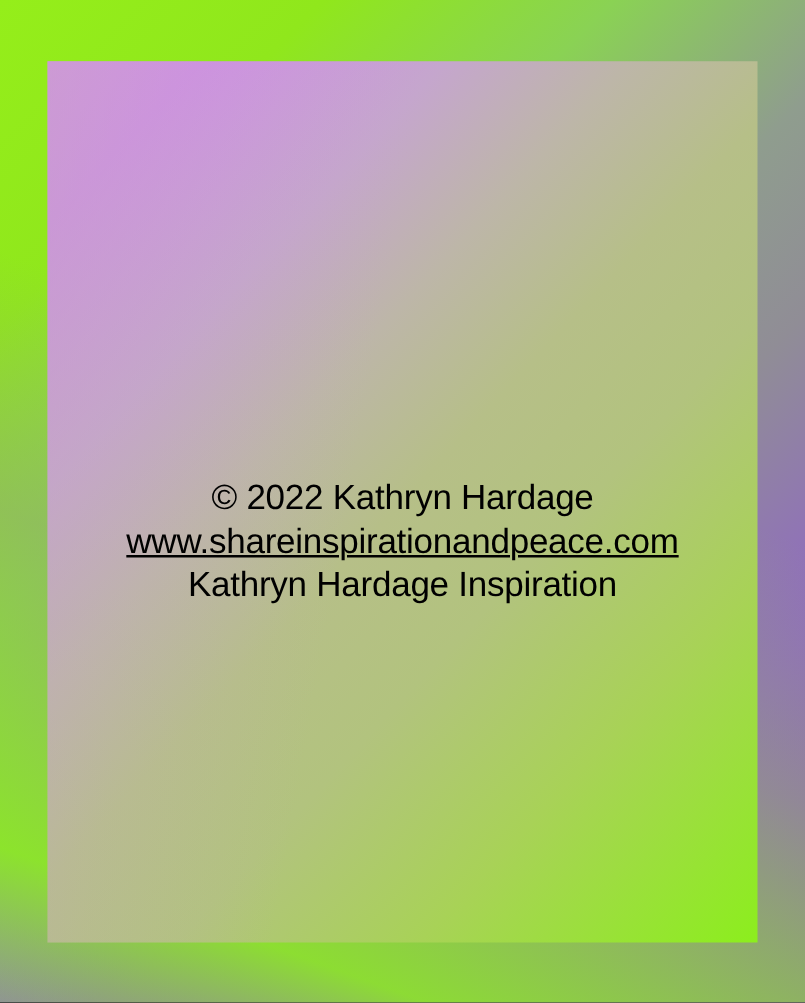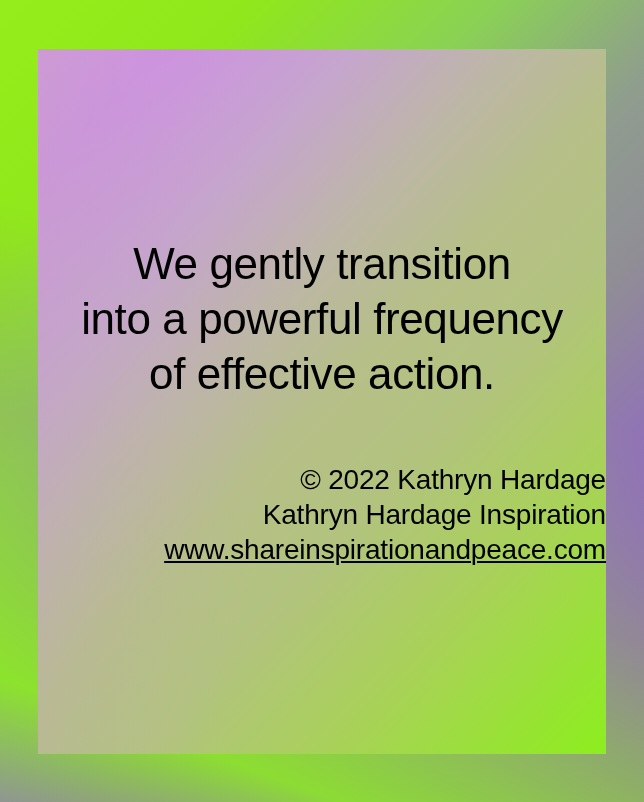--- a/index.html
+++ b/index.html
@@ -112,21 +112,21 @@
   }
 
   
   .attribution {
     margin-top: 61px;
     color: #000000;
     font-size: 28px;
     line-height: 35px;
     font-weight: 400;
     letter-spacing: -0.2px;
-    text-align: right;
+    text-align: center;
   }
 
   .attr-line {
     display: block;
     white-space: nowrap;
   }
 
   .attr-line.url {
     text-decoration: underline;
     text-decoration-thickness: 2px;
@@ -136,28 +136,23 @@
   }
 </style>
 </head>
 <body>
 
 <div class="quote-card">
 
   <div class="panel">
     <div class="panel-inner">
 
-      <div class="quote-text">
-        <span class="quote-line">We gently transition</span>
-        <span class="quote-line">into a powerful frequency</span>
-        <span class="quote-line">of effective action.</span>
-      </div>
 
       <div class="attribution">
         <span class="attr-line">© 2022 Kathryn Hardage</span>
+        <span class="attr-line url">www.shareinspirationandpeace.com</span>
         <span class="attr-line">Kathryn Hardage Inspiration</span>
-        <span class="attr-line url">www.shareinspirationandpeace.com</span>
       </div>
 
     </div>
   </div>
 
 </div>
 
 </body></html>

